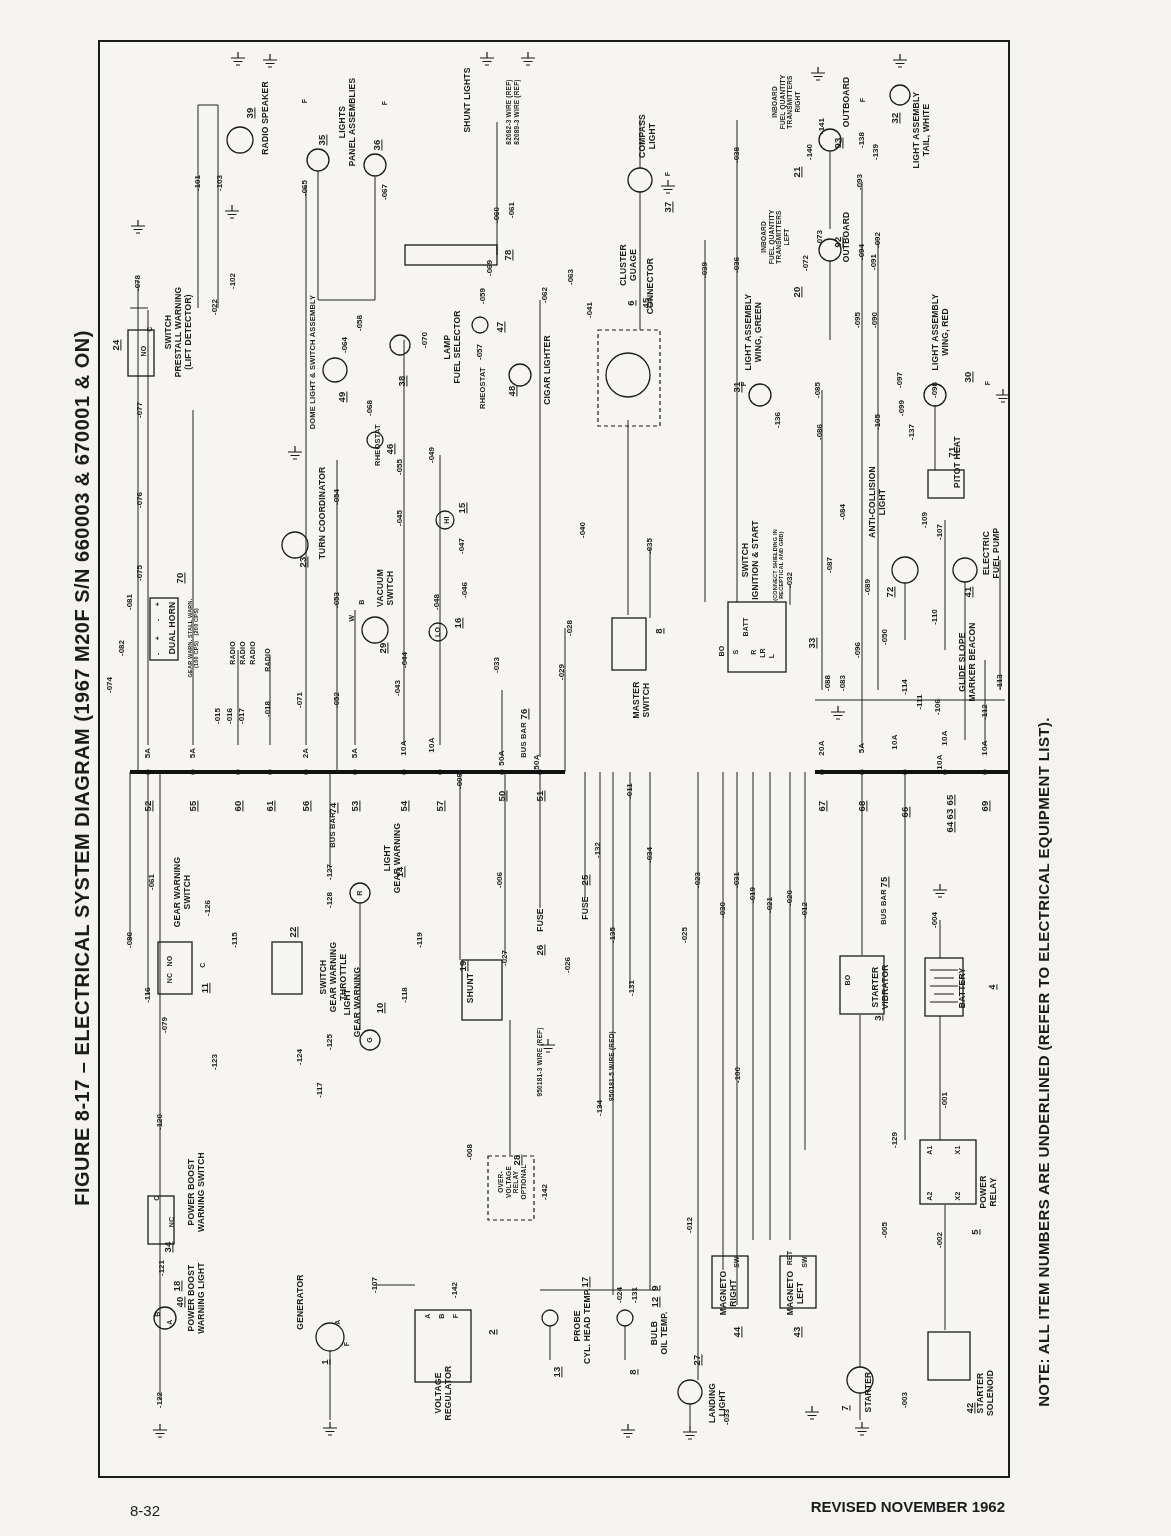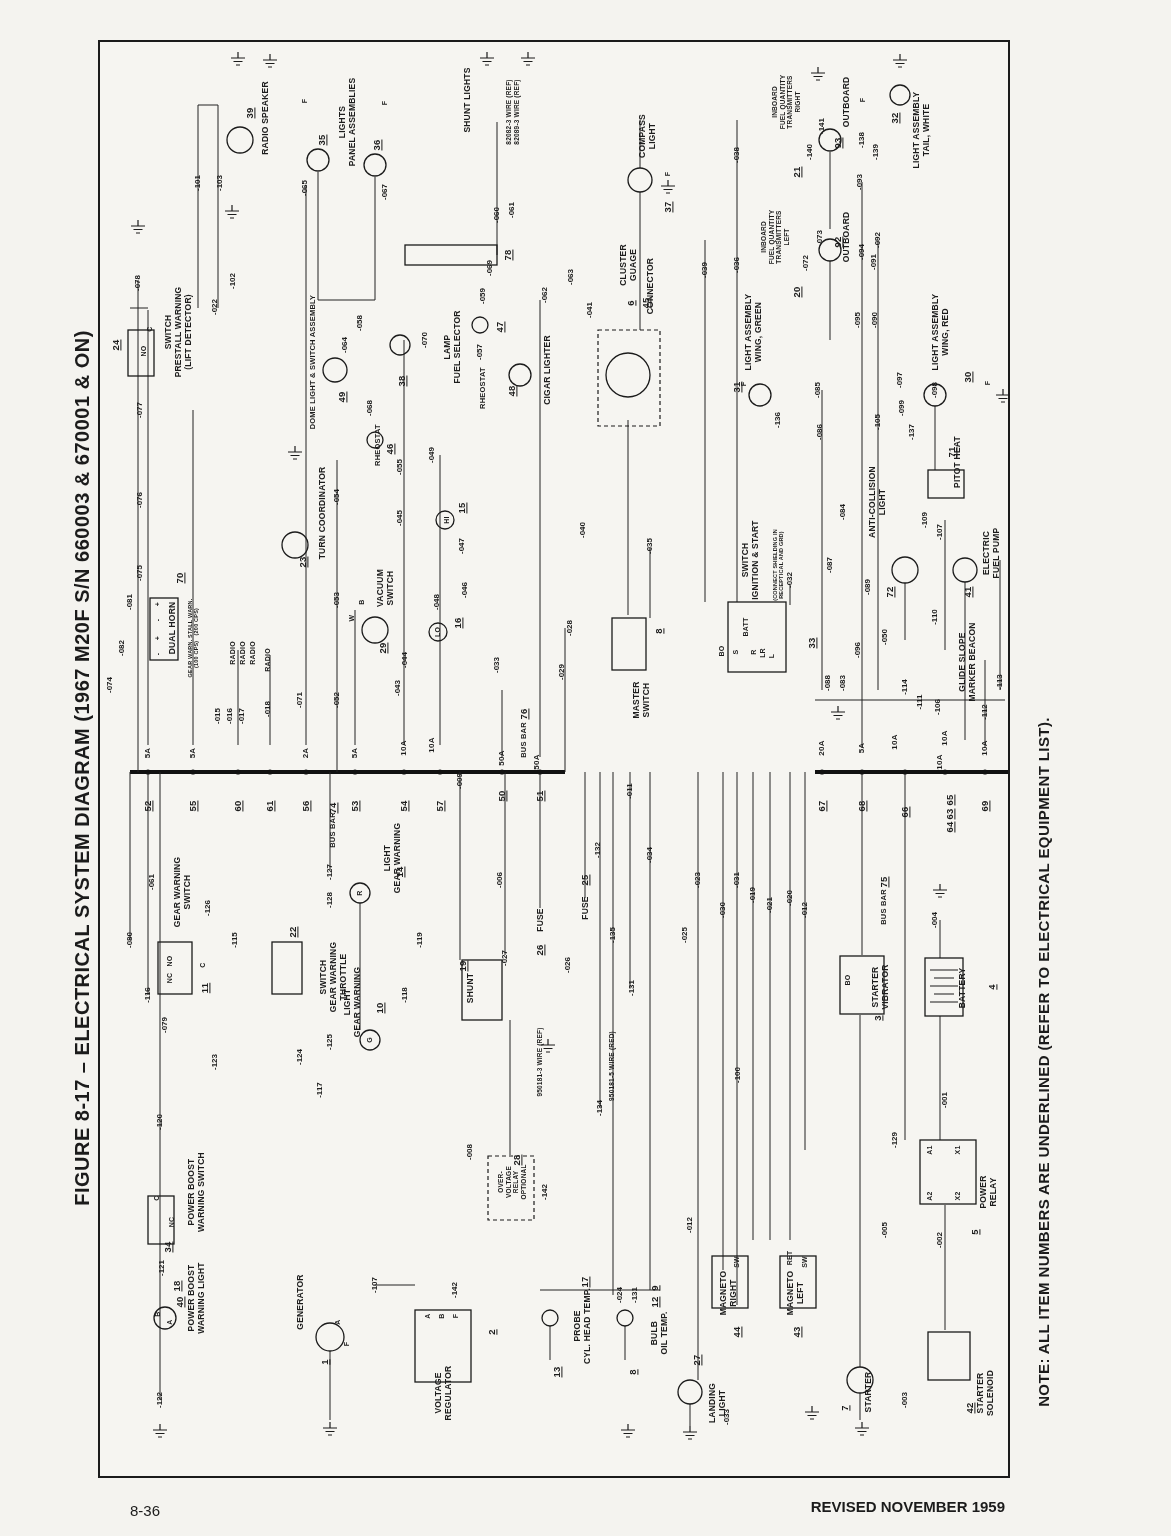--- a/index.html
+++ b/index.html
@@ -166,22 +166,22 @@
         <use href="#gnd" x="330" y="1428"></use>
       <use href="#gnd" x="628" y="1430"></use>
         <use href="#gnd" x="548" y="1045"></use>
     </g>
   </svg>
 
   <div class="vtitle" id="fig-title">FIGURE 8-17 – ELECTRICAL SYSTEM DIAGRAM (1967 M20F S/N 660003 &amp; 670001 &amp; ON)</div>
 
   <div class="vtitle" id="fig-note">NOTE:  ALL ITEM NUMBERS ARE UNDERLINED (REFER TO ELECTRICAL EQUIPMENT LIST).</div>
 
-  <div id="page-num">8-36</div>
-  <div id="revision">REVISED NOVEMBER 1959</div>
+  <div id="page-num">8-32</div>
+  <div id="revision">REVISED NOVEMBER 1962</div>
 
 <div class="lbl comp" style="left: 265px; top: 118px;">RADIO SPEAKER</div>
     <div class="lbl comp" style="left: 347px; top: 122px;">LIGHTS
 PANEL ASSEMBLIES</div>
     <div class="lbl comp" style="left: 467px; top: 100px;">SHUNT LIGHTS</div>
     <div class="lbl comp" style="left: 513px; top: 112px; font-size: 6.5px;">82082-3 WIRE (REF)
 82089-3 WIRE (REF)</div>
     <div class="lbl comp" style="left: 647px; top: 136px;">COMPASS
 LIGHT</div>
     <div class="lbl comp" style="left: 786px; top: 102px; font-size: 6.5px;">INBOARD

